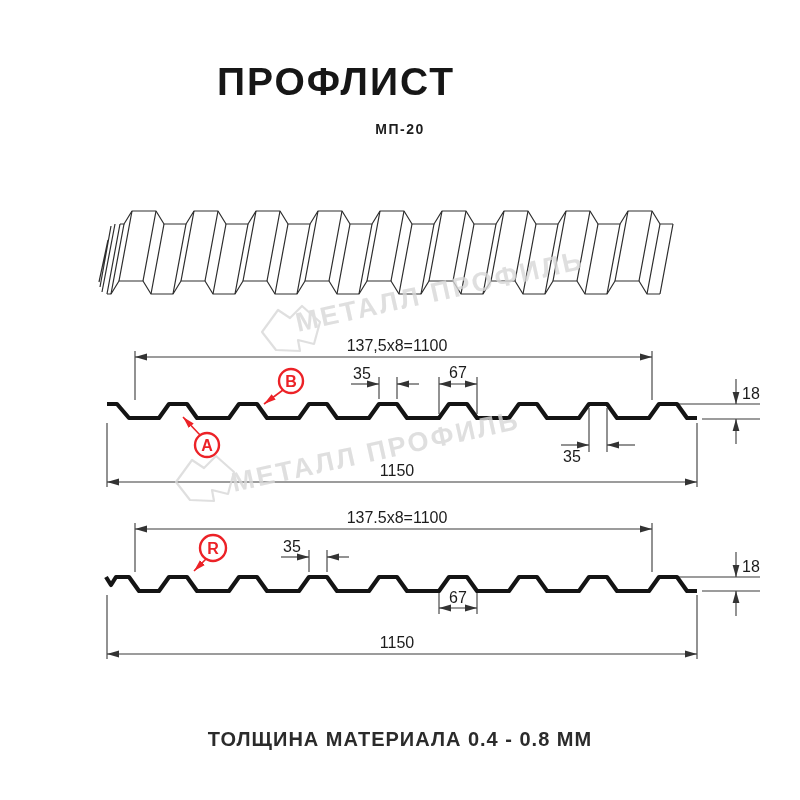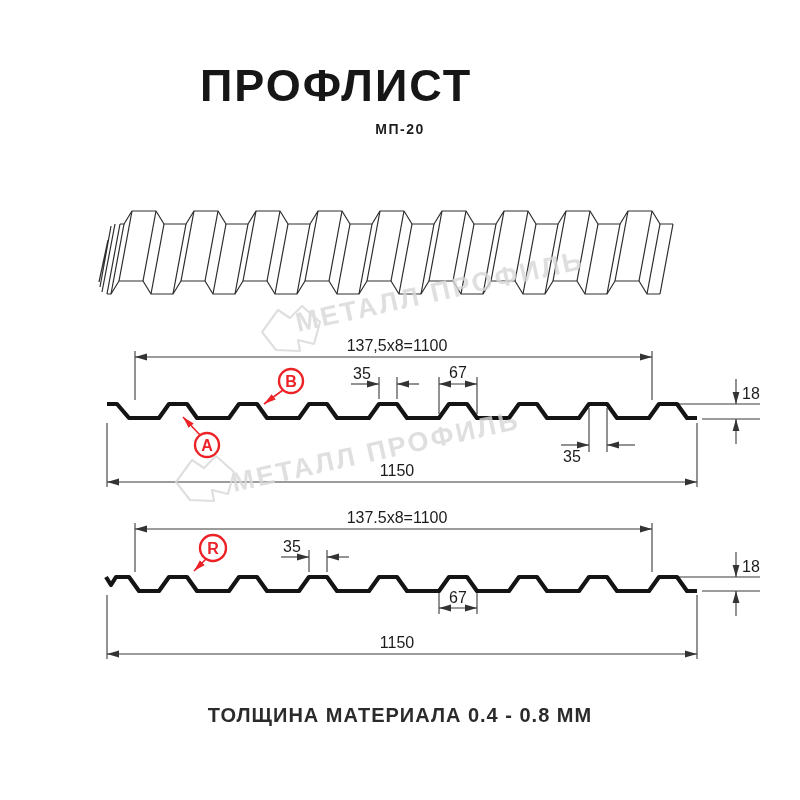--- a/index.html
+++ b/index.html
@@ -2,28 +2,28 @@
 <html><head>
 <meta charset="utf-8">
 <style>
   html,body{margin:0;padding:0;}
   body{
     width:800px;height:800px;background:#ffffff;position:relative;overflow:hidden;
     font-family:"Liberation Sans", sans-serif;
   }
   .page-title{
     position:absolute;top:60px;left:0;width:672px;text-align:center;
-    font-size:45px;font-weight:bold;letter-spacing:2px;color:#161616;
+    font-size:39px;font-weight:bold;letter-spacing:2px;color:#161616;
   }
   .page-subtitle{
     position:absolute;top:121px;left:0;width:800px;text-align:center;
     font-size:14px;font-weight:600;letter-spacing:1.5px;color:#1d1d1d;
   }
   .footer-note{
-    position:absolute;top:704px;left:0;width:800px;text-align:center;
+    position:absolute;top:728px;left:0;width:800px;text-align:center;
     font-size:20px;font-weight:600;letter-spacing:1px;color:#2b2b2b;
   }
   svg.drawing{position:absolute;left:0;top:0;}
   .dim-text{font-size:16px;fill:#1c1c1c;font-family:"Liberation Sans",sans-serif;}
   .label-letter{font-size:16px;font-weight:bold;fill:#ec2227;font-family:"Liberation Sans",sans-serif;}
   .wm-text{font-size:27px;font-weight:bold;letter-spacing:2.5px;fill:#d8d8d8;font-family:"Liberation Sans",sans-serif;}
 </style>
 </head>
 <body>
 

